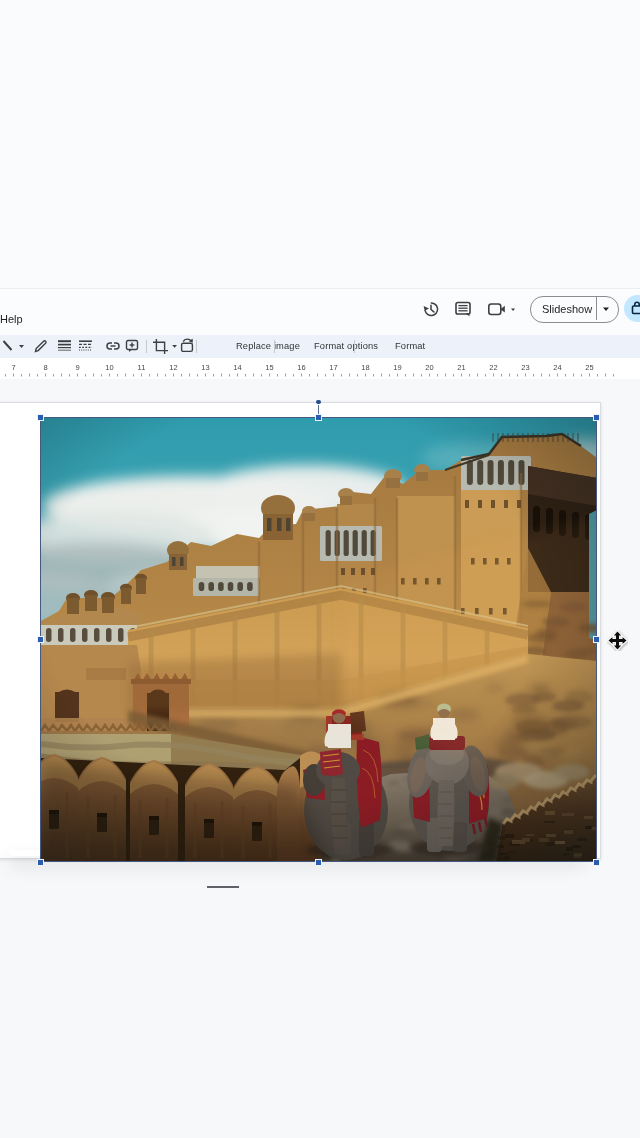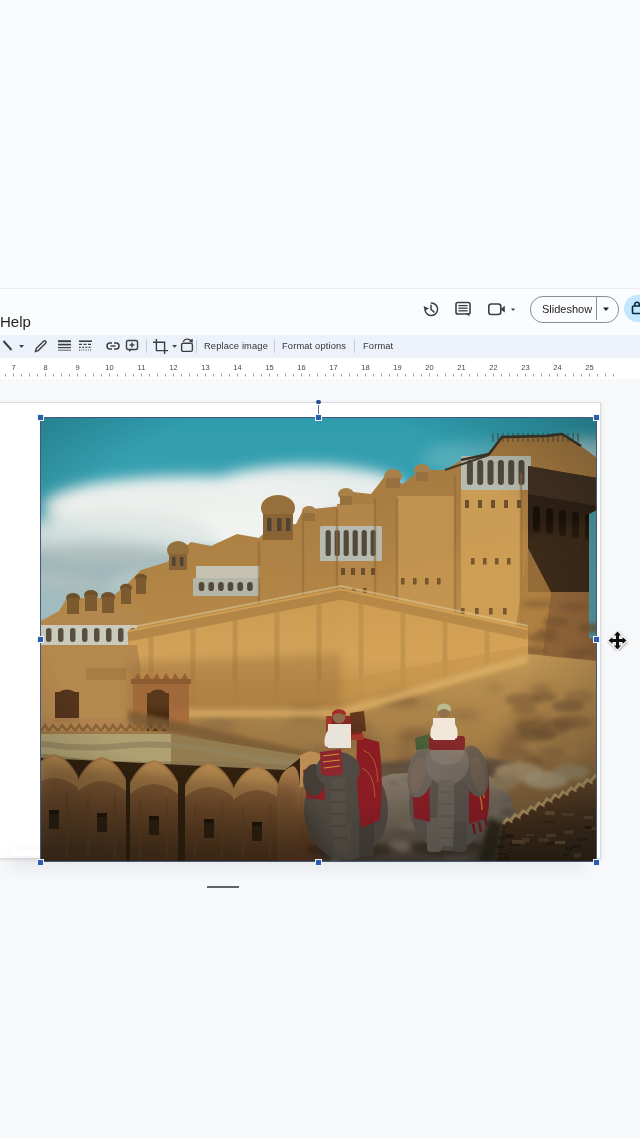--- a/index.html
+++ b/index.html
@@ -2,33 +2,33 @@
 <html><head>
 <meta charset="utf-8">
 <style>
   html,body{margin:0;padding:0;}
   body{width:640px;height:1138px;position:relative;overflow:hidden;
        font-family:"Liberation Sans",sans-serif;background:#fafbfd;}
   .abs{position:absolute;}
   
   #topzone{left:0;top:0;width:640px;height:288px;background:#fafbfd;border-bottom:1px solid #ebedf0;}
   #menubar{left:0;top:289px;width:640px;height:46px;background:#fbfcfe;}
-  #help{left:0;top:313px;font-size:15px;color:#1f1f1f;}
+  #help{left:0;top:313px;font-size:11px;color:#1f1f1f;}
   #toolbar{left:0;top:335px;width:640px;height:23px;background:#edf2fa;}
   #ruler{left:0;top:358px;width:640px;height:21px;background:#ffffff;}
   #canvas{left:0;top:379px;width:640px;height:759px;background:#f7f8fa;}
   #page{left:-41px;top:23px;width:640px;height:455px;background:#ffffff;border:1px solid #dadce0;box-shadow:0 1px 3px rgba(60,64,67,.15);}
   #photo{left:41px;top:39px;}
   #selbox{left:40px;top:38px;width:555px;height:443px;border:1.5px solid #45597e;}
   .handle{width:5px;height:5px;background:#2a5db0;outline:1px solid #eef3fb;}
   #rotline{left:318px;top:26px;width:1.2px;height:12px;background:#5a6f95;}
   #rotdot{left:316px;top:20.5px;width:4.6px;height:4.6px;border-radius:50%;background:#24508f;}
   #dash{left:207px;top:507px;width:32px;height:1.5px;background:#5f6368;}
   .sep{width:1px;height:13px;background:#c7cad1;}
-  .tbtxt{font-size:9.3px;color:#313335;letter-spacing:0.15px;}
+  .tbtxt{font-size:9.3px;color:#313335;letter-spacing:0.15px;margin-left:32px;}
 </style>
 </head>
 <body>
 <div id="topzone" class="abs"></div>
 <div id="menubar" class="abs"></div>
 <div id="help" class="abs">Help</div>
 
 <svg class="abs" style="left:422px;top:300px" width="18" height="18" viewBox="0 0 18 18">
   <path d="M9.3 2.9 a6.3 6.3 0 1 1 -6.2 7.5" fill="none" stroke="#3c4043" stroke-width="1.5" stroke-linecap="round"></path>
   <path d="M1.6 5.9 L2.7 10.7 L7.0 8.6 Z" fill="#3c4043"></path>

